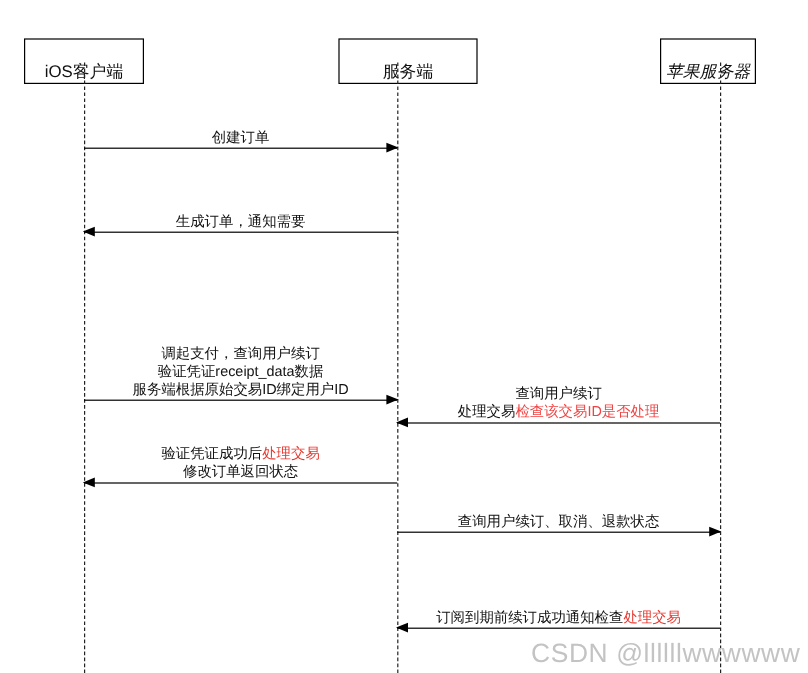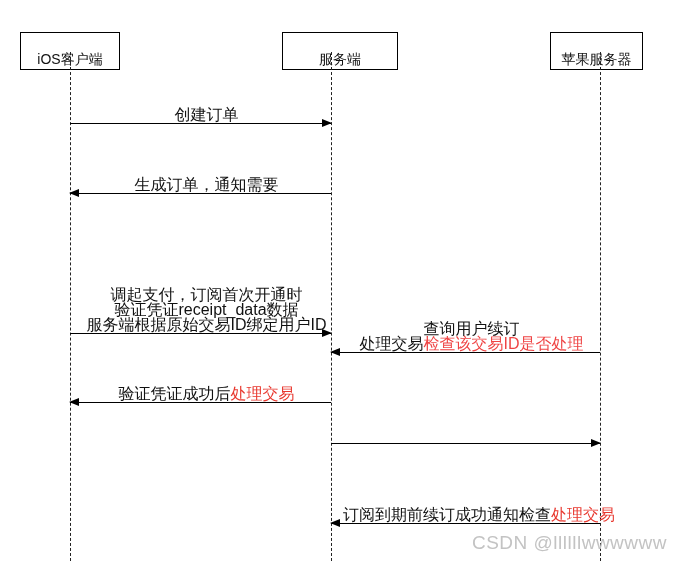--- a/index.html
+++ b/index.html
@@ -12,50 +12,50 @@
     border:1.5px solid #000; background:#fff;
     display:flex; align-items:flex-end; justify-content:center;
     font-size:14px; color:#111; white-space:nowrap;margin-top:18px;
   }
   .lifeline {
     position:absolute; top:52px; bottom:0; width:0;
     border-left:1px dashed #222;
   }
   .msg { position:absolute; height:0; }
   .msg .mtext {
-    position:absolute; left:12px; right:0; bottom:1px;
-    text-align:center; font-size:16px; line-height:15px;
+    position:absolute; left:0; right:0; bottom:1px;
+    text-align:center; font-size:12px; line-height:15px;
     color:#111; white-space:nowrap;
   }
   .msg .mline {
     position:absolute; left:0; right:0; top:0; height:1px; background:#000;
   }
   .head {
     position:absolute; top:-4px; width:0; height:0;
     border-top:4px solid transparent; border-bottom:4px solid transparent;
   }
   .head.right { right:-1px; border-left:10px solid #000; }
   .head.left  { left:-1px;  border-right:10px solid #000; }
   .watermark {
     position:absolute; right:6px; top:532px;
-    font-size:19px; color:#c3c3c3; letter-spacing:.5px; white-space:nowrap;
+    font-size:22px; color:#c3c3c3; letter-spacing:.5px; white-space:nowrap;
   }
 </style>
 </head>
 <body>
 
 <div class="canvas">
 
   <div class="actor" style="left:20px;width:100px;">
     <span>iOS客户端</span>
   </div>
   <div class="actor" style="left:282px;width:116px;">
     <span>服务端</span>
   </div>
-  <div class="actor" style="left:550px;width:93px;">
+  <div class="actor" style="left:550px;width:80px;font-style:italic;">
     <span>苹果服务器</span>
   </div>
 
   <div class="lifeline" style="left:70px;"></div>
   <div class="lifeline" style="left:331px;"></div>
   <div class="lifeline" style="left:600px;"></div>
 
   <div class="msg" style="left:70px;width:261px;top:123px;">
     <div class="mtext">
       <div><span>创建订单</span></div>
@@ -69,21 +69,21 @@
     <div class="mtext">
       <div><span>生成订单，通知需要</span></div>
     </div>
     <div class="mline">
       <div class="head left"></div>
     </div>
   </div>
 
   <div class="msg" style="left:70px;width:261px;top:333px;">
     <div class="mtext">
-      <div><span>调起支付，订阅首次开通时</span></div>
+      <div><span>调起支付，查询用户续订</span></div>
       <div><span>验证凭证receipt_data数据</span></div>
       <div><span>服务端根据原始交易ID绑定用户ID</span></div>
     </div>
     <div class="mline">
       <div class="head right"></div>
     </div>
   </div>
 
   <div class="msg" style="left:331px;width:269px;top:352px;">
     <div class="mtext">
@@ -95,28 +95,30 @@
     <div class="mline">
       <div class="head left"></div>
     </div>
   </div>
 
   <div class="msg" style="left:70px;width:261px;top:402px;">
     <div class="mtext">
       <div>
         <span>验证凭证成功后</span><span class="seg-red" style="color: rgb(232, 56, 47);">处理交易</span>
       </div>
+      <div><span>修改订单返回状态</span></div>
     </div>
     <div class="mline">
       <div class="head left"></div>
     </div>
   </div>
 
   <div class="msg" style="left:331px;width:269px;top:443px;">
     <div class="mtext">
+      <div><span>查询用户续订、取消、退款状态</span></div>
     </div>
     <div class="mline">
       <div class="head right"></div>
     </div>
   </div>
 
   <div class="msg" style="left:331px;width:269px;top:523px;">
     <div class="mtext">
       <div>
         <span>订阅到期前续订成功通知检查</span><span class="seg-red" style="color: rgb(232, 56, 47);">处理交易</span>

